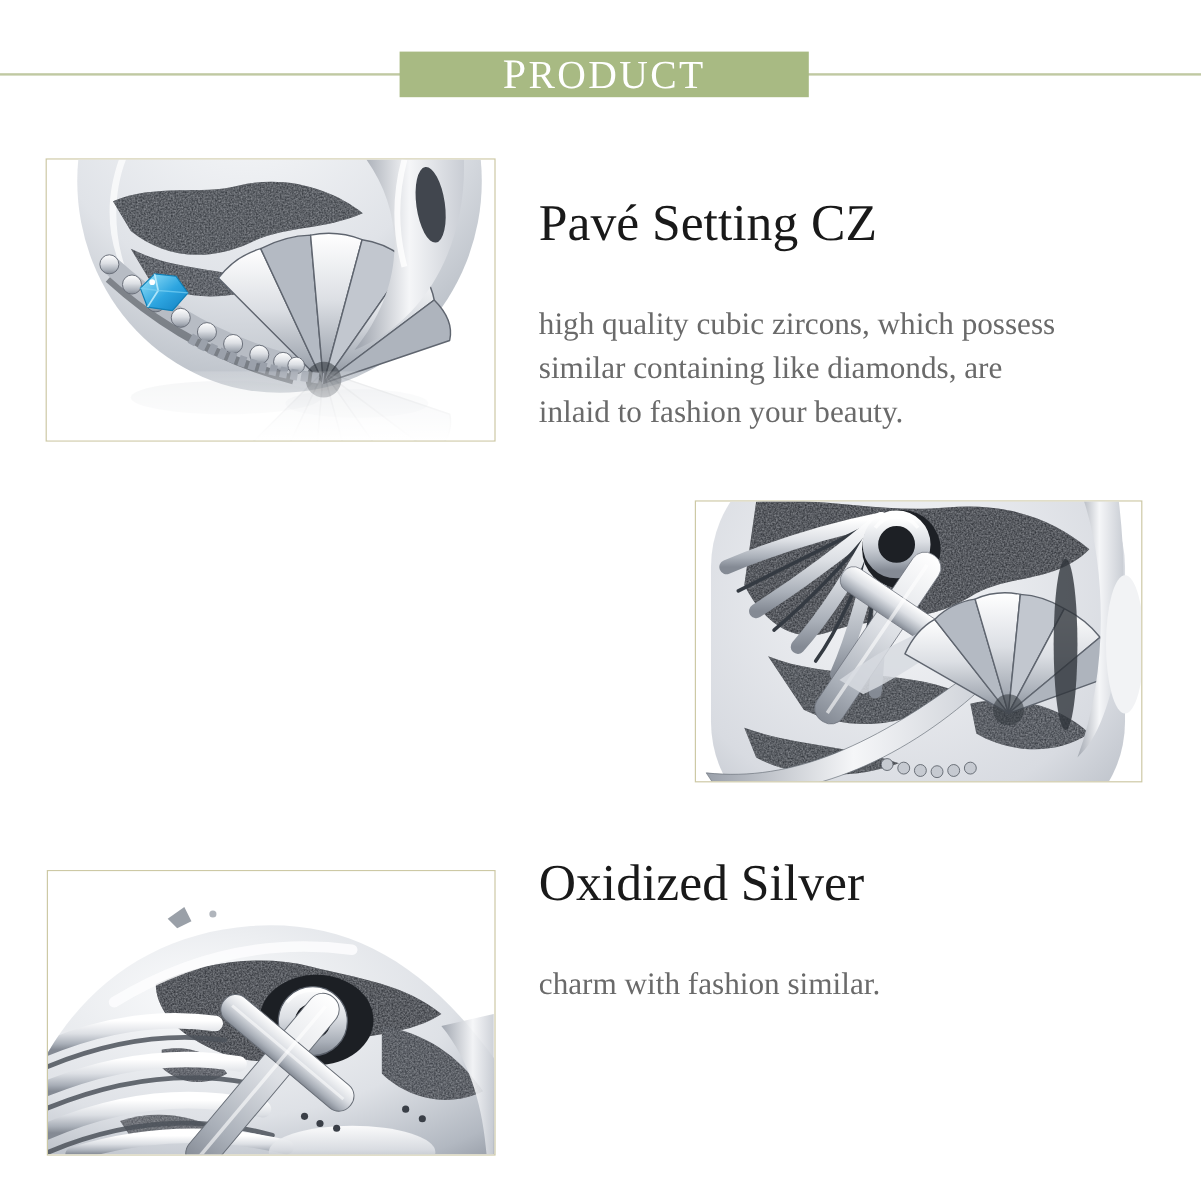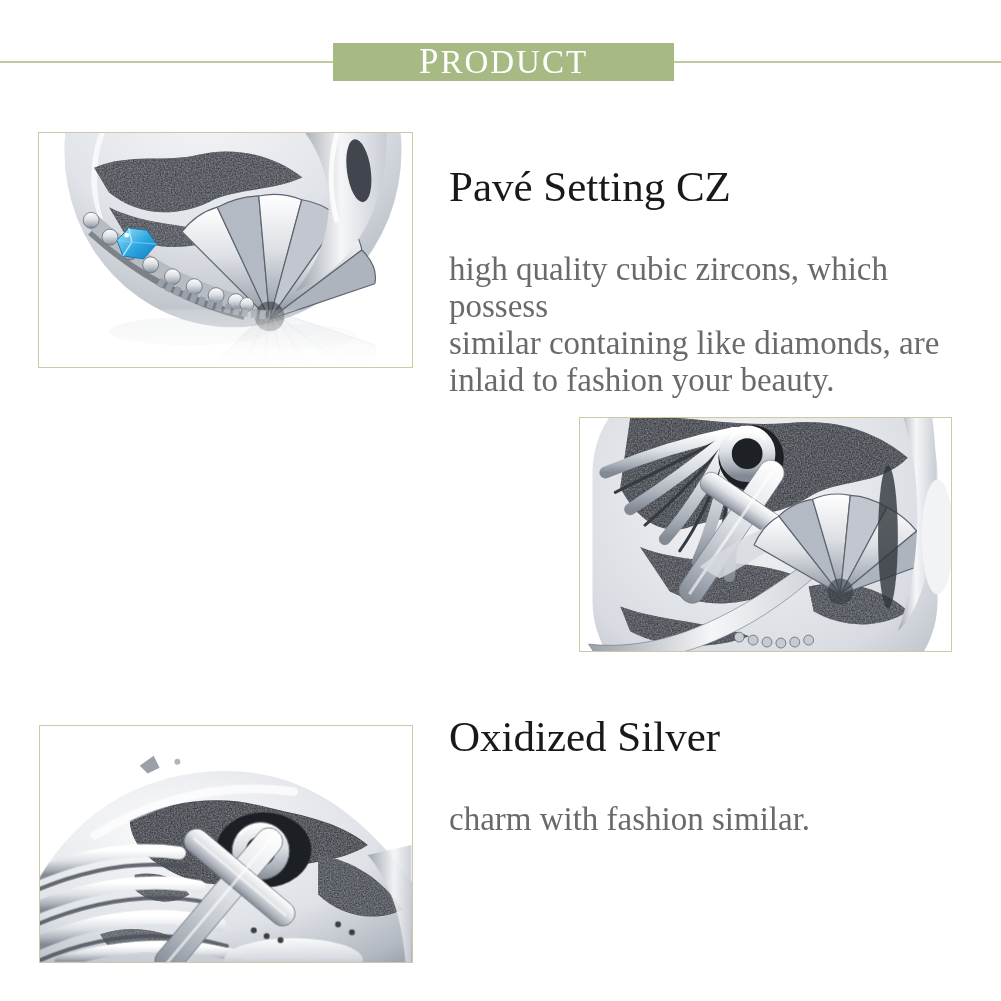--- a/index.html
+++ b/index.html
@@ -23,21 +23,21 @@
   .photo-2{left:579px;top:417px;width:373px;height:235px;}
   .photo-3{left:39px;top:725px;width:374px;height:238px;}
 
   
   .text{position:absolute;}
   .text-1{left:449px;top:162px;width:520px;}
   .text-2{left:40px;top:456px;width:500px;}
   .text-3{left:449px;top:712px;width:530px;}
   .h{margin:0 0 10px 0;font-size:43px;line-height:1.15;font-weight:400;
      color:var(--heading-color,#191919);}
-  .b{font-size:33px;line-height:37px;color:var(--body-color,#6a6a6a);margin-top:40px;}
+  .b{font-size:26px;line-height:37px;color:var(--body-color,#6a6a6a);margin-top:40px;}
 </style>
 </head>
 <body>
 
 <div class="page">
 
   <div class="rule"></div>
   <div class="badge">PRODUCT PROCESS</div>
 
   <figure class="photo photo-1">

